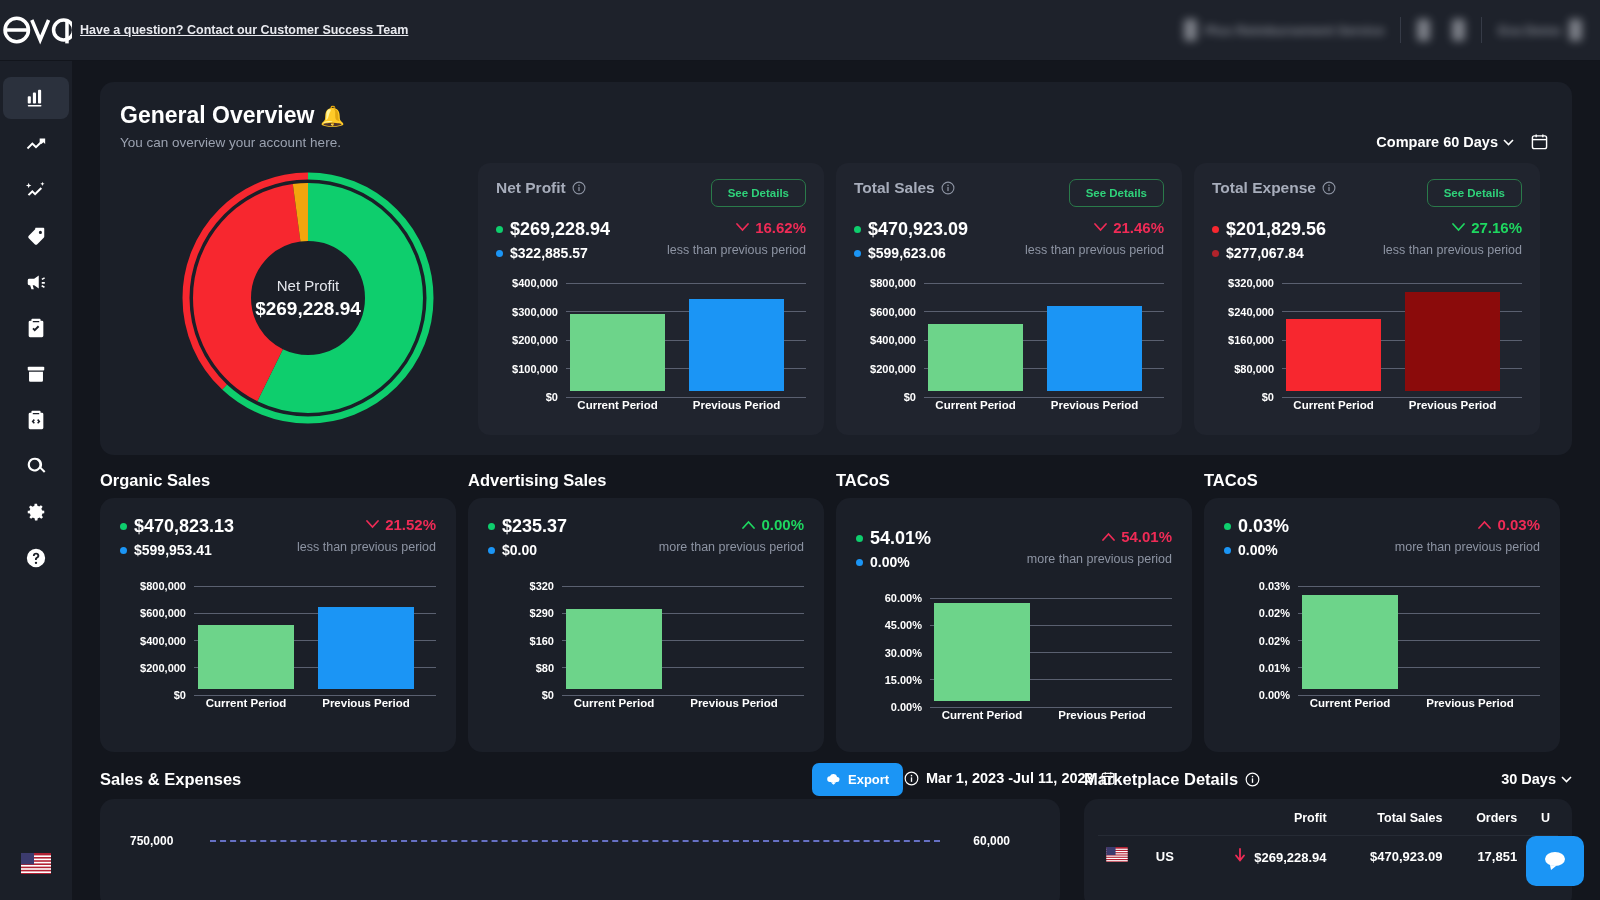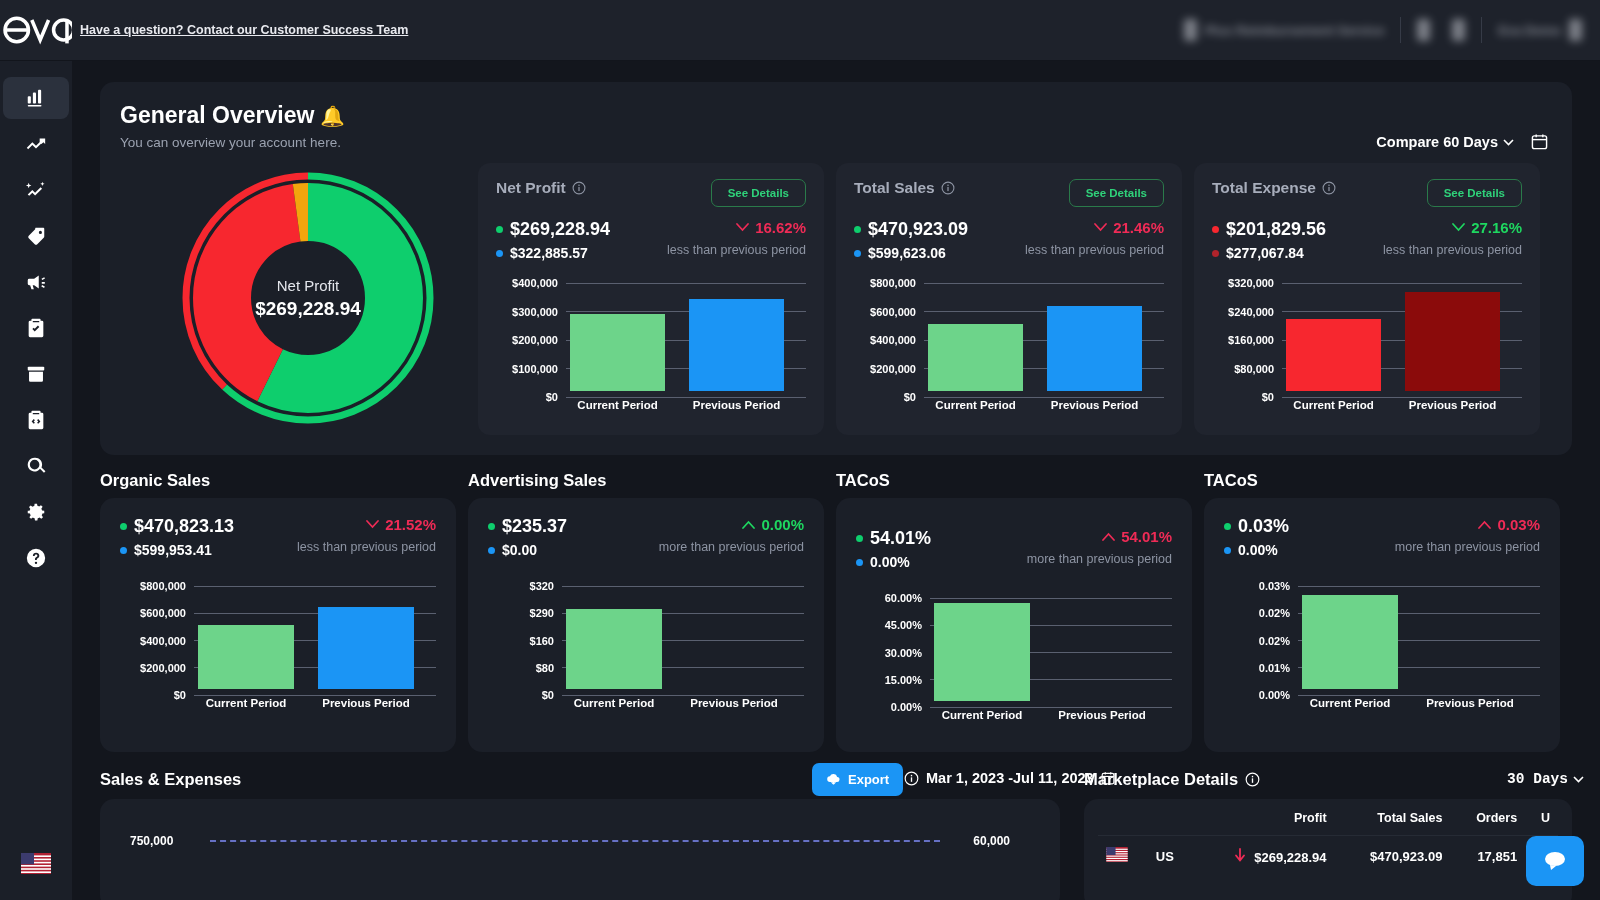--- a/index.html
+++ b/index.html
@@ -706,21 +706,21 @@
     </div>
 
     <div class="bot-title" style="left:1012px; top:709px; display:flex; align-items:center; gap:7px;">
       <span>Marketplace Details</span>
       <svg width="15" height="15" viewBox="0 0 18 18">
           <circle cx="9" cy="9" r="7.6" fill="none" stroke="#fff" stroke-width="1.4"></circle>
           <rect x="8.2" y="7.6" width="1.6" height="5.4" fill="#fff"></rect>
           <rect x="8.2" y="4.6" width="1.6" height="1.8" fill="#fff"></rect>
         </svg>
     </div>
-    <div class="mp-days" style="right:16px; top:710px;font-family:Liberation Mono, monospace;">
+    <div class="mp-days" style="right:28px; top:710px;">
       <span>30 Days</span>
       <svg width="11" height="7" viewBox="0 0 11 7">
           <path d="M1 1l4.5 4.5L10 1" stroke="#fff" stroke-width="1.6" fill="none"></path>
         </svg>
     </div>
 
     <div class="panel" style="position:absolute; left:1012px; top:738px; width:488px; height:110px; overflow:hidden; padding: 2px 14px;">
       <table class="mp">
         <thead>
             <tr id="mp-head">

